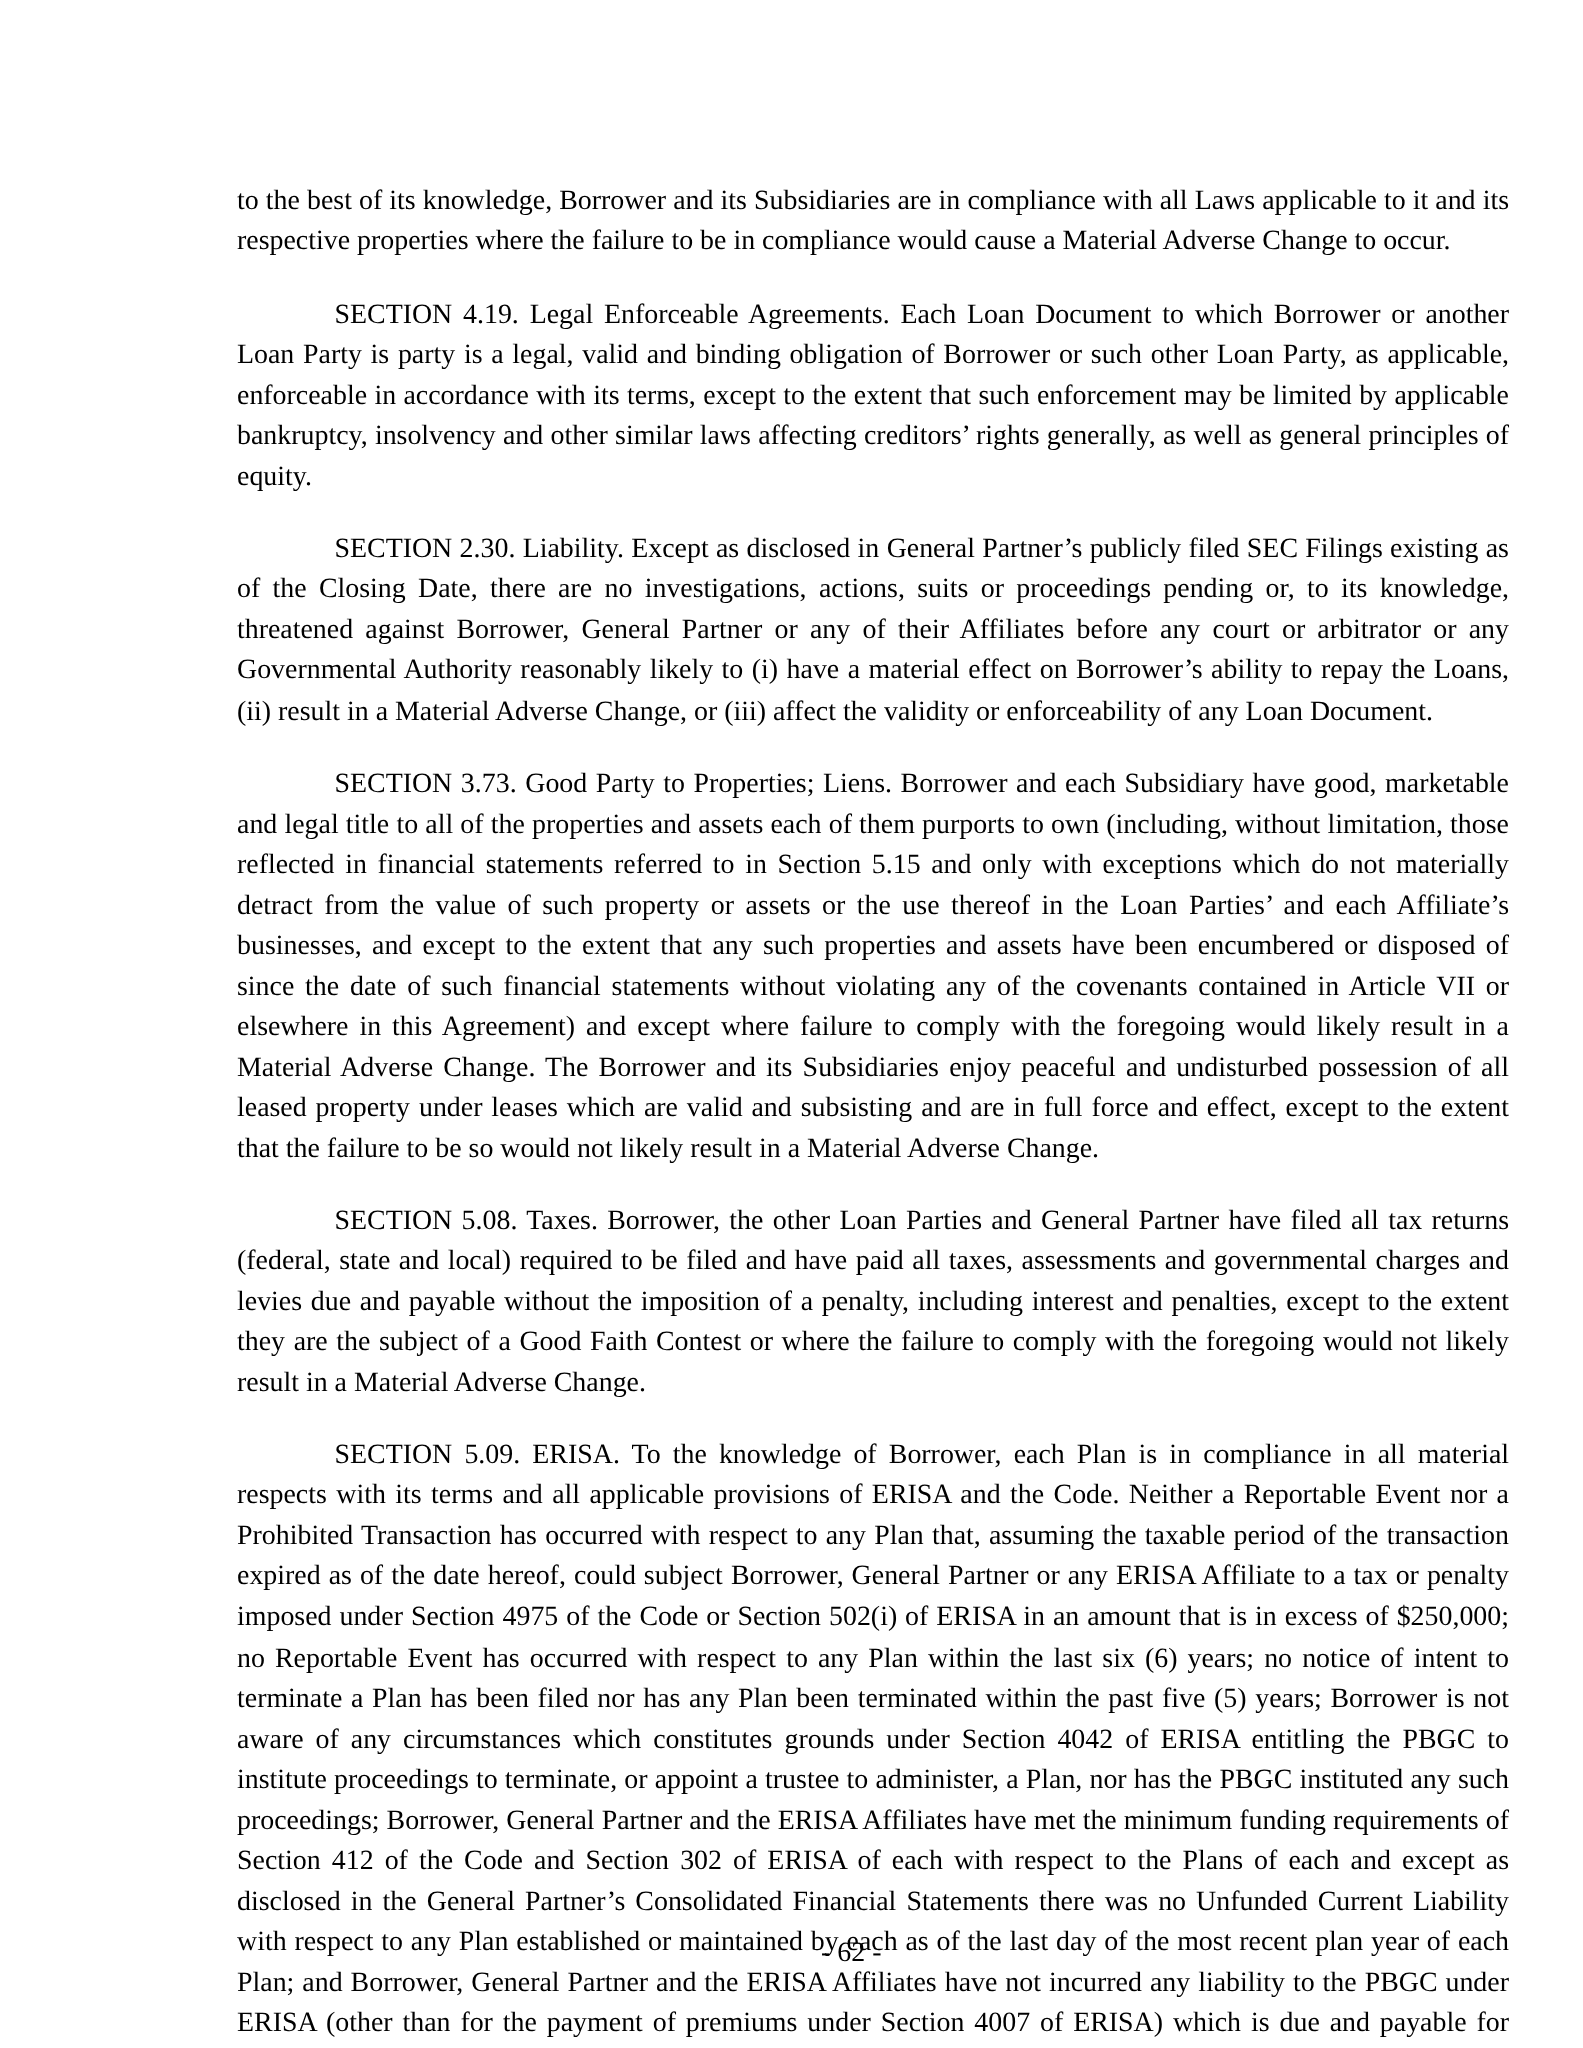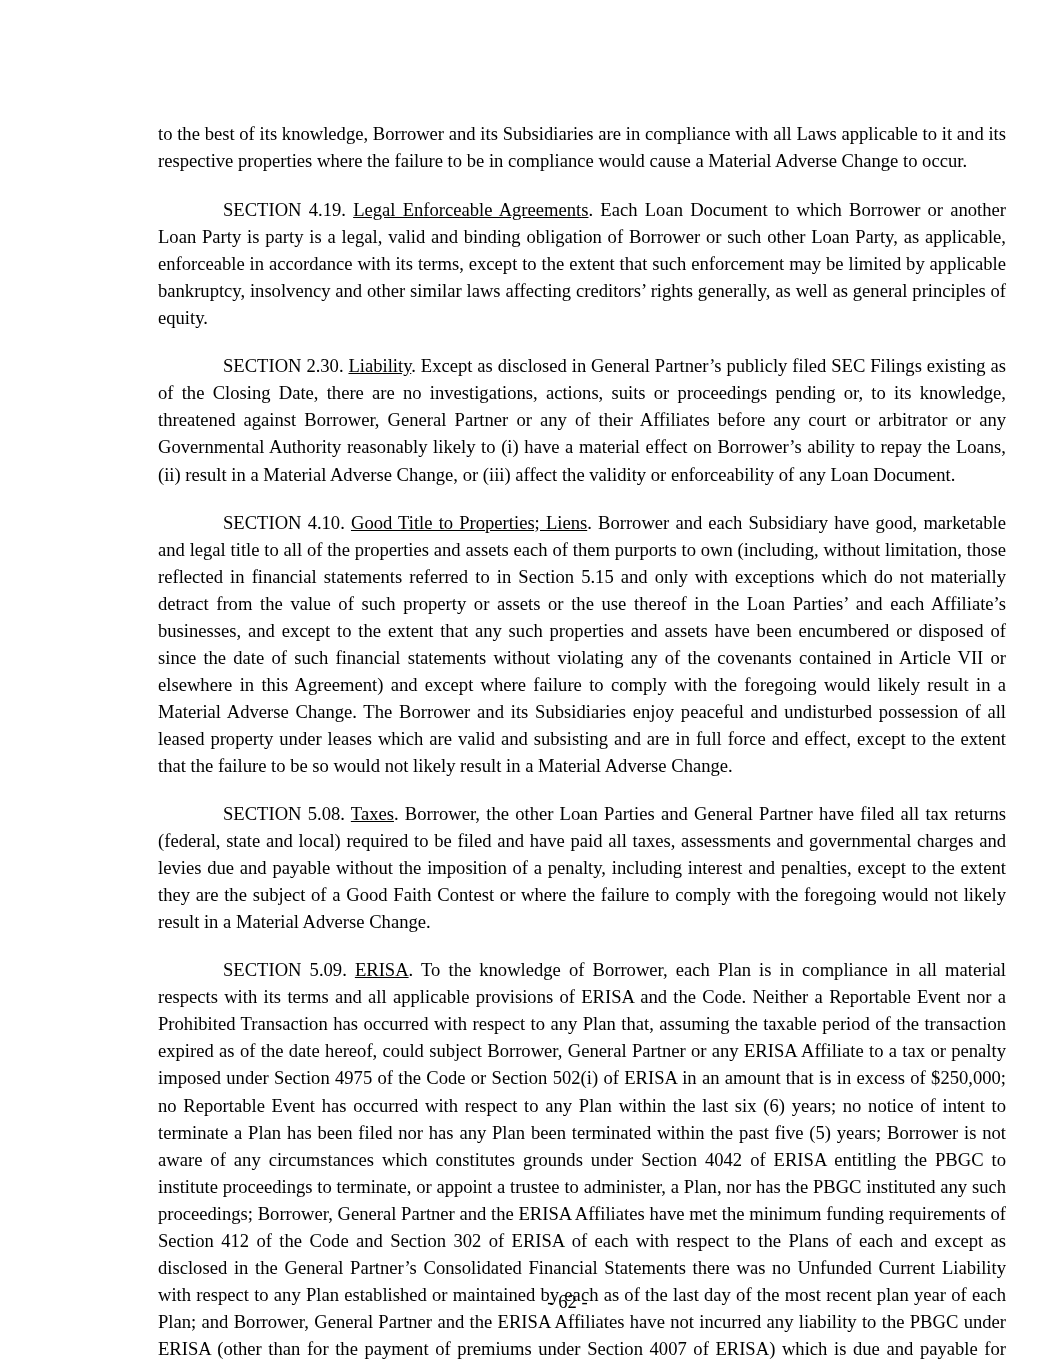--- a/index.html
+++ b/index.html
@@ -34,21 +34,20 @@
   p.para.first {
     margin-bottom: 22px;
   }
   p.para.indented {
     text-indent: 65px;
   }
   .sec-num {
     white-space: nowrap;
   }
   .sec-title {
-    text-decoration: underline;
   }
   .page-number {
     position: absolute;
     left: 0;
     right: 0;
     bottom: 52px;
     text-align: center;
     font-size: 18.6px;
     font-family: "Liberation Serif", "DejaVu Serif", serif;
   }
@@ -69,22 +68,22 @@
       <span>Each Loan Document to which Borrower or another Loan Party is party is a legal, valid and binding obligation of Borrower or such other Loan Party, as applicable, enforceable in accordance with its terms, except to the extent that such enforcement may be limited by applicable bankruptcy, insolvency and other similar laws affecting creditors’ rights generally, as well as general principles of equity.</span>
     </p>
 
     <p class="para indented">
       <span class="sec-num">SECTION 2.30.</span>
       <span class="sec-title">Liability</span><span>.</span>
       <span>Except as disclosed in General Partner’s publicly filed SEC Filings existing as of the Closing Date, there are no investigations, actions, suits or proceedings pending or, to its knowledge, threatened against Borrower, General Partner or any of their Affiliates before any court or arbitrator or any Governmental Authority reasonably likely to (i) have a material effect on Borrower’s ability to repay the Loans, (ii) result in a Material Adverse Change, or (iii) affect the validity or enforceability of any Loan Document.</span>
     </p>
 
     <p class="para indented">
-      <span class="sec-num">SECTION 4.10.</span>
-      <span class="sec-title">Good Title to Properties; Liens</span><span>.</span>
+      <span class="sec-num">SECTION 3.73.</span>
+      <span class="sec-title">Good Party to Properties; Liens</span><span>.</span>
       <span>Borrower and each Subsidiary have good, marketable and legal title to all of the properties and assets each of them purports to own (including, without limitation, those reflected in financial statements referred to in Section 5.15 and only with exceptions which do not materially detract from the value of such property or assets or the use thereof in the Loan Parties’ and each Affiliate’s businesses, and except to the extent that any such properties and assets have been encumbered or disposed of since the date of such financial statements without violating any of the covenants contained in Article VII or elsewhere in this Agreement) and except where failure to comply with the foregoing would likely result in a Material Adverse Change.  The Borrower and its Subsidiaries enjoy peaceful and undisturbed possession of all leased property under leases which are valid and subsisting and are in full force and effect, except to the extent that the failure to be so would not likely result in a Material Adverse Change.</span>
     </p>
 
     <p class="para indented">
       <span class="sec-num">SECTION 5.08.</span>
       <span class="sec-title">Taxes</span><span>.</span>
       <span>Borrower, the other Loan Parties and General Partner have filed all tax returns (federal, state and local) required to be filed and have paid all taxes, assessments and governmental charges and levies due and payable without the imposition of a penalty, including interest and penalties, except to the extent they are the subject of a Good Faith Contest or where the failure to comply with the foregoing would not likely result in a Material Adverse Change.</span>
     </p>
 
     <p class="para indented">

